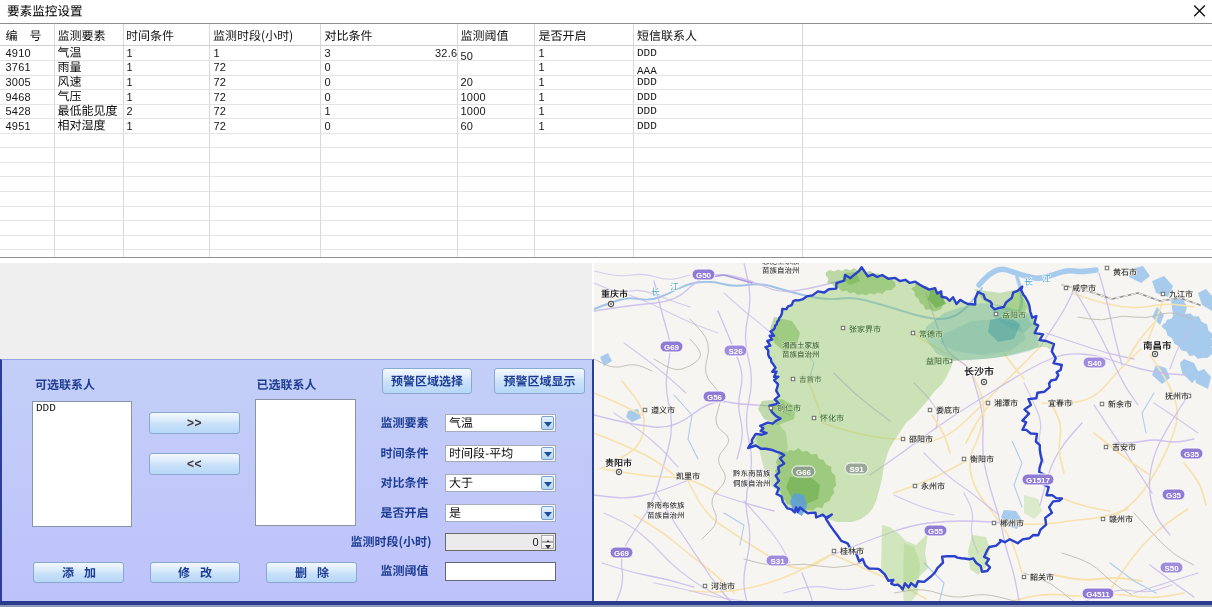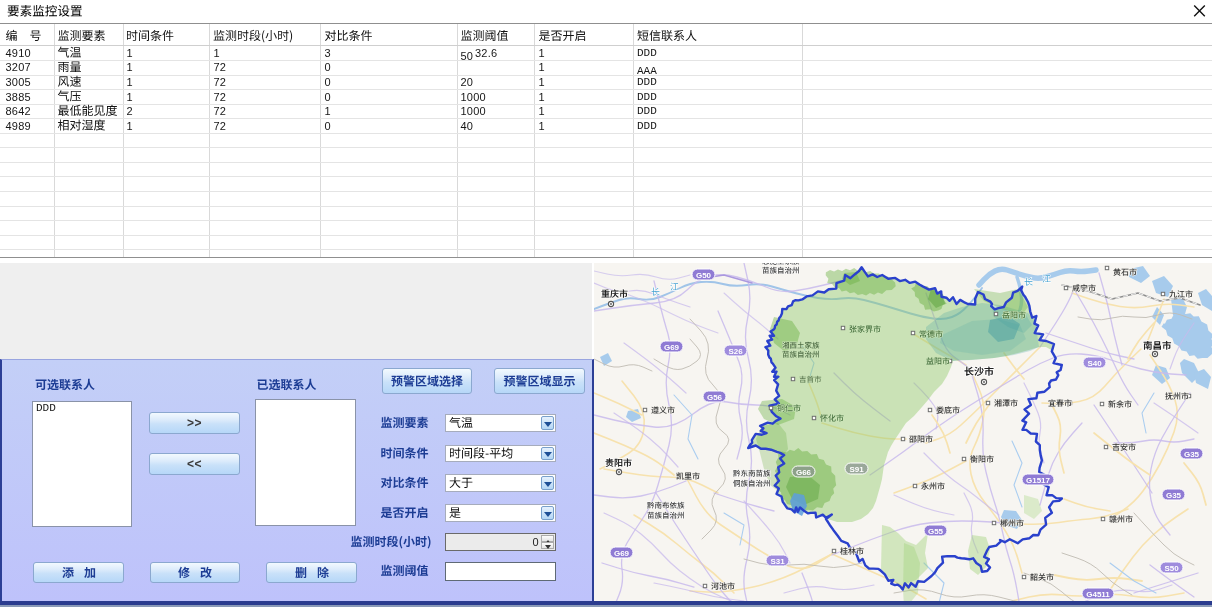--- a/index.html
+++ b/index.html
@@ -49,56 +49,56 @@
     <div class="gh" style="top:176.4px"></div>
     <div class="gh" style="top:190.9px"></div>
     <div class="gh" style="top:205.5px"></div>
     <div class="gh" style="top:220px"></div>
     <div class="gh" style="top:234.6px"></div>
     <div class="gh" style="top:249.1px"></div>
     <span class="num" style="left:5.5px;top:46.9px">4910</span>
     <span class="num" style="left:126.5px;top:46.9px">1</span>
     <span class="num" style="left:213.5px;top:46.9px">1</span>
     <span class="num" style="left:324.5px;top:46.9px">3</span>
-    <span class="num" style="left:475px;top:46.9px">32.6</span>
+    <span class="num" style="left:435px;top:46.9px">32.6</span>
     <span class="num" style="left:538.5px;top:46.9px">1</span>
     <span class="ddd" style="left:637px;top:46.9px">DDD</span>
-    <span class="num" style="left:5.5px;top:61.45px">3207</span>
+    <span class="num" style="left:5.5px;top:61.45px">3761</span>
     <span class="num" style="left:126.5px;top:61.45px">1</span>
     <span class="num" style="left:213.5px;top:61.45px">72</span>
     <span class="num" style="left:324.5px;top:61.45px">0</span>
     <span class="num" style="left:460.5px;top:50px">50</span>
     <span class="num" style="left:538.5px;top:61.45px">1</span>
     <span class="ddd" style="left:637px;top:65px">AAA</span>
     <span class="num" style="left:5.5px;top:76px">3005</span>
     <span class="num" style="left:126.5px;top:76px">1</span>
     <span class="num" style="left:213.5px;top:76px">72</span>
     <span class="num" style="left:324.5px;top:76px">0</span>
     <span class="num" style="left:460.5px;top:76px">20</span>
     <span class="num" style="left:538.5px;top:76px">1</span>
     <span class="ddd" style="left:637px;top:76px">DDD</span>
-    <span class="num" style="left:5.5px;top:90.55px">3885</span>
+    <span class="num" style="left:5.5px;top:90.55px">9468</span>
     <span class="num" style="left:126.5px;top:90.55px">1</span>
     <span class="num" style="left:213.5px;top:90.55px">72</span>
     <span class="num" style="left:324.5px;top:90.55px">0</span>
     <span class="num" style="left:460.5px;top:90.55px">1000</span>
     <span class="num" style="left:538.5px;top:90.55px">1</span>
     <span class="ddd" style="left:637px;top:90.55px">DDD</span>
-    <span class="num" style="left:5.5px;top:105.1px">8642</span>
+    <span class="num" style="left:5.5px;top:105.1px">5428</span>
     <span class="num" style="left:126.5px;top:105.1px">2</span>
     <span class="num" style="left:213.5px;top:105.1px">72</span>
     <span class="num" style="left:324.5px;top:105.1px">1</span>
     <span class="num" style="left:460.5px;top:105.1px">1000</span>
     <span class="num" style="left:538.5px;top:105.1px">1</span>
     <span class="ddd" style="left:637px;top:105.1px">DDD</span>
-    <span class="num" style="left:5.5px;top:119.65px">4989</span>
+    <span class="num" style="left:5.5px;top:119.65px">4951</span>
     <span class="num" style="left:126.5px;top:119.65px">1</span>
     <span class="num" style="left:213.5px;top:119.65px">72</span>
     <span class="num" style="left:324.5px;top:119.65px">0</span>
-    <span class="num" style="left:460.5px;top:119.65px">40</span>
+    <span class="num" style="left:460.5px;top:119.65px">60</span>
     <span class="num" style="left:538.5px;top:119.65px">1</span>
     <span class="ddd" style="left:637px;top:119.65px">DDD</span>
     <div class="graybox"></div>
     <div class="panel"></div>
     <div class="lb" style="left:32px;top:401px;width:100px;height:126px"></div>
     <div class="lb" style="left:255px;top:399px;width:101px;height:127px"></div>
     <span class="ddd" style="left:36px;top:402px">DDD</span>
     <div class="gbtn" style="left:149px;top:412px;width:91px;height:22px">
       <span class="ar">&gt;&gt;</span>
     </div>

